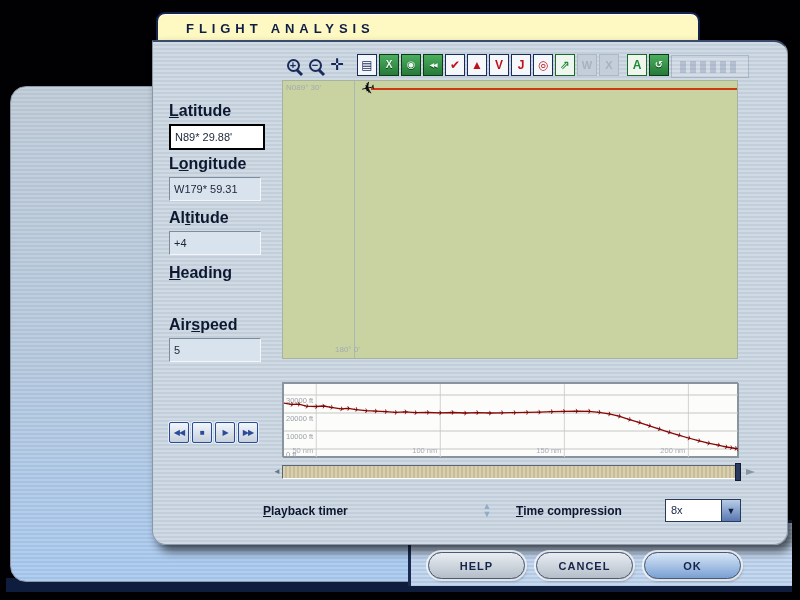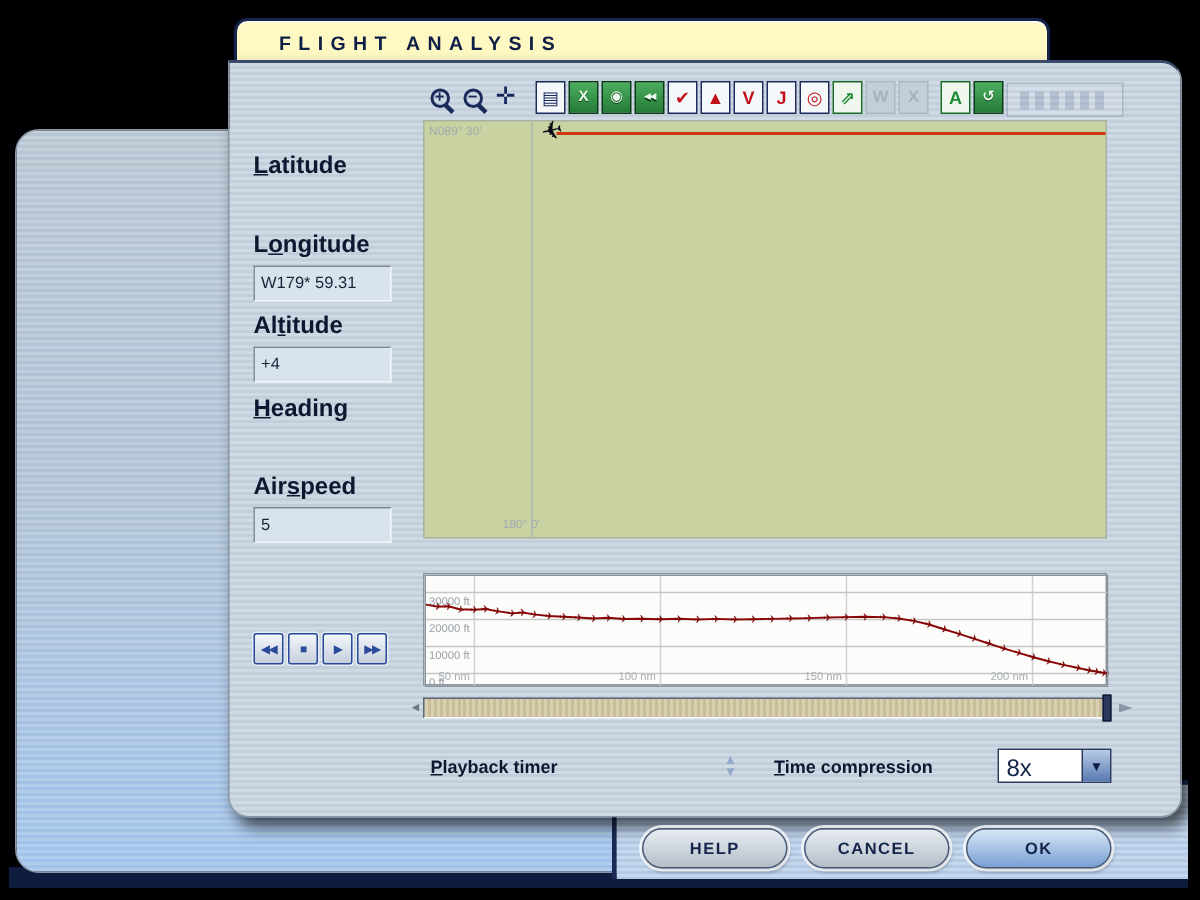--- a/index.html
+++ b/index.html
@@ -89,29 +89,29 @@
     background:repeating-linear-gradient(90deg,#d9d0af 0 2px,#c7bd9a 2px 4px);
     border:1px solid;border-color:#5a6674 #fff #fff #5a6674;}
   .sl-endL{position:absolute;left:0;top:4px;font-size:8px;color:#6a7684;}
   .sl-thumb{position:absolute;right:8px;top:0;width:6px;height:18px;background:#2a3a5e;
     border:1px solid #101c36;}
   .sl-needle{position:absolute;right:-6px;top:6px;width:0;height:0;
     border-left:9px solid #8a96a4;border-top:3px solid transparent;border-bottom:3px solid transparent;}
 
   
   .pb-label,.tc-label{position:absolute;font-size:12px;font-weight:bold;color:#0c1830;top:462px;}
-  .pb-label{left:134px;}
+  .pb-label{left:110px;}
   .tc-label{left:363px;}
   .pb-input{position:absolute;left:231px;top:456px;width:90px;height:24px;background:#fff;
     border:1px solid #2a3a5e;font-size:12px;font-weight:bold;color:#14244a;text-align:center;letter-spacing:1px;}
   .spinner{position:absolute;left:327px;top:456px;width:14px;height:24px;display:flex;flex-direction:column;
     align-items:center;justify-content:center;color:#93aacb;font-size:9px;line-height:8px;cursor:pointer;}
   .dropdown{position:absolute;left:512px;top:457px;width:76px;height:23px;background:#fff;
     border:1px solid #2a3a5e;display:flex;}
-  .dd-value{flex:1;font-size:16px;color:#14244a;padding:4px 0 0 5px;}
+  .dd-value{flex:1;font-size:11px;color:#14244a;padding:4px 0 0 5px;}
   .dd-btn{width:19px;background:linear-gradient(180deg,#b8cce6,#5878b0);border-left:1px solid #2a3a5e;
     display:flex;align-items:center;justify-content:center;color:#0e1e46;font-size:9px;cursor:pointer;}
 
   
   .fbtn{position:absolute;top:552px;width:97px;height:27px;z-index:5;border-radius:14px;
     border:1px solid #4a5a74;box-shadow:0 0 0 2px rgba(255,255,255,.75),1px 2px 3px rgba(0,0,0,.4);
     font-size:11px;font-weight:bold;color:#14244a;letter-spacing:1px;
     background:linear-gradient(180deg,#e9edf2,#b4bec9);cursor:pointer;}
   .fbtn.primary{background:linear-gradient(180deg,#d8e6f6,#79a0d4);}
   u{text-decoration:underline;}
@@ -183,20 +183,21 @@
             <span class="g">↺</span>
           </div>
         </div>
       <div class="ghost-box">
           <i></i>
         </div>
 
       <div id="fields">
           <div class="field" style="top: 60px;">
     <div class="flabel"><u>L</u>atitude</div>
+    <input class="fbox focused" value="N89* 29.88'" style="">
   </div>
           <div class="field" style="top: 113px;">
     <div class="flabel">L<u>o</u>ngitude</div>
     <input class="fbox" value="W179* 59.31" style="">
   </div>
           <div class="field" style="top: 167px;">
     <div class="flabel">Al<u>t</u>itude</div>
     <input class="fbox" value="+4" style="">
   </div>
           <div class="field" style="top: 222px;">

